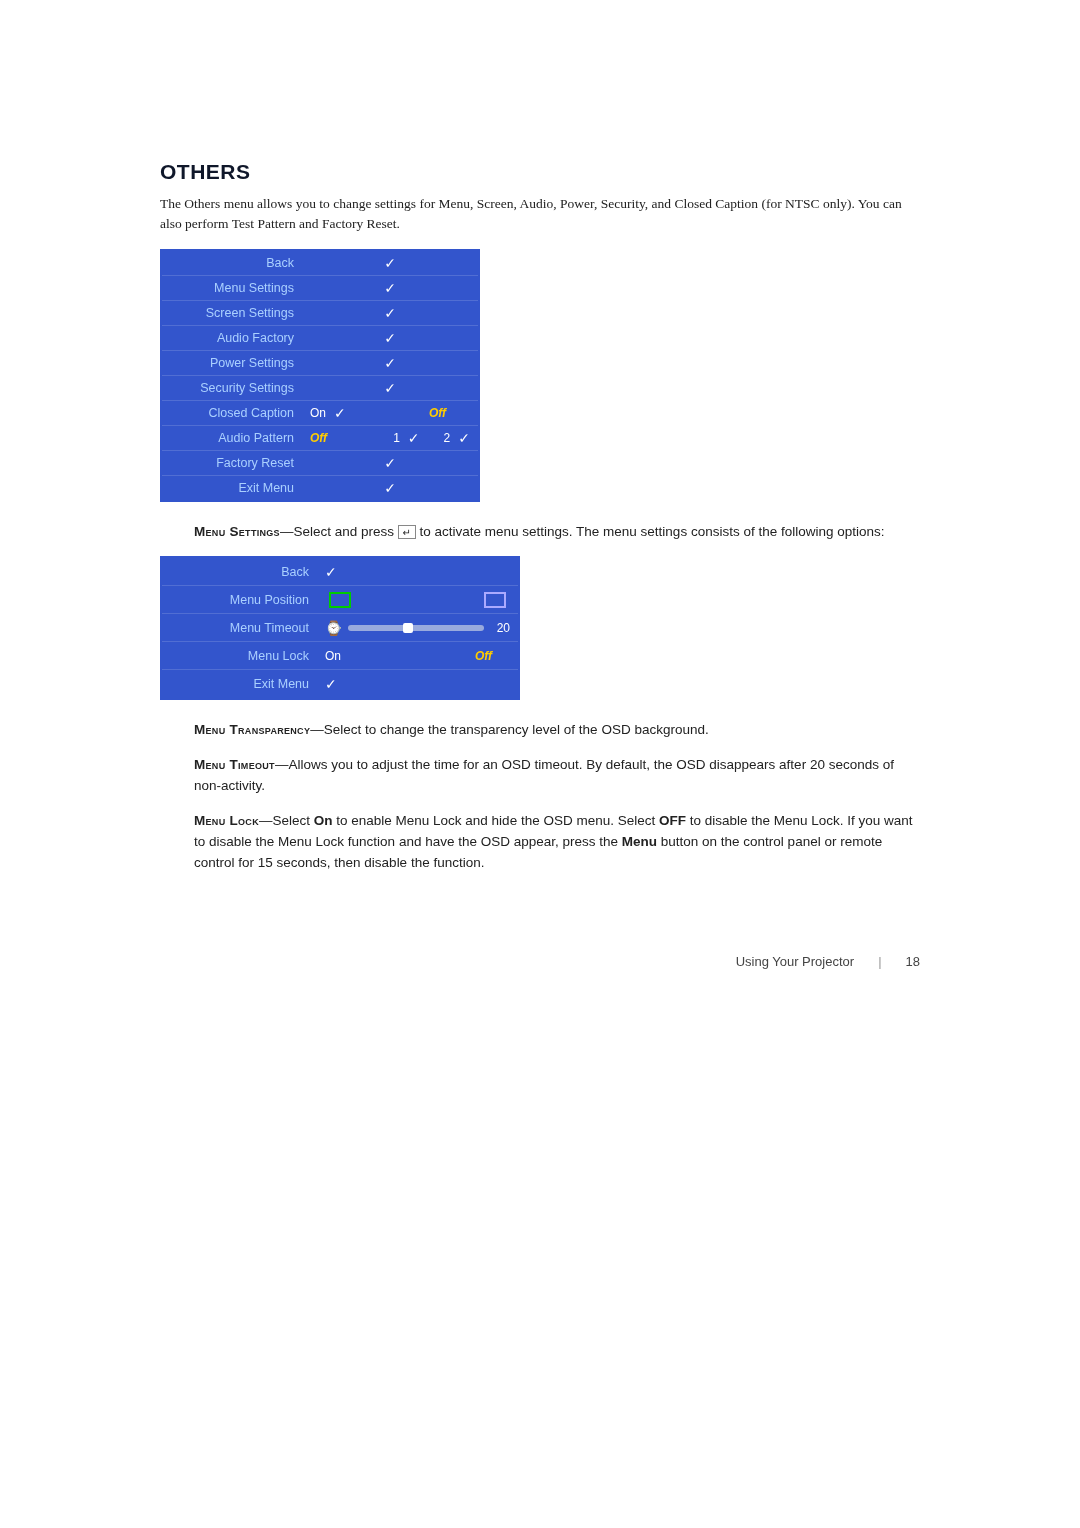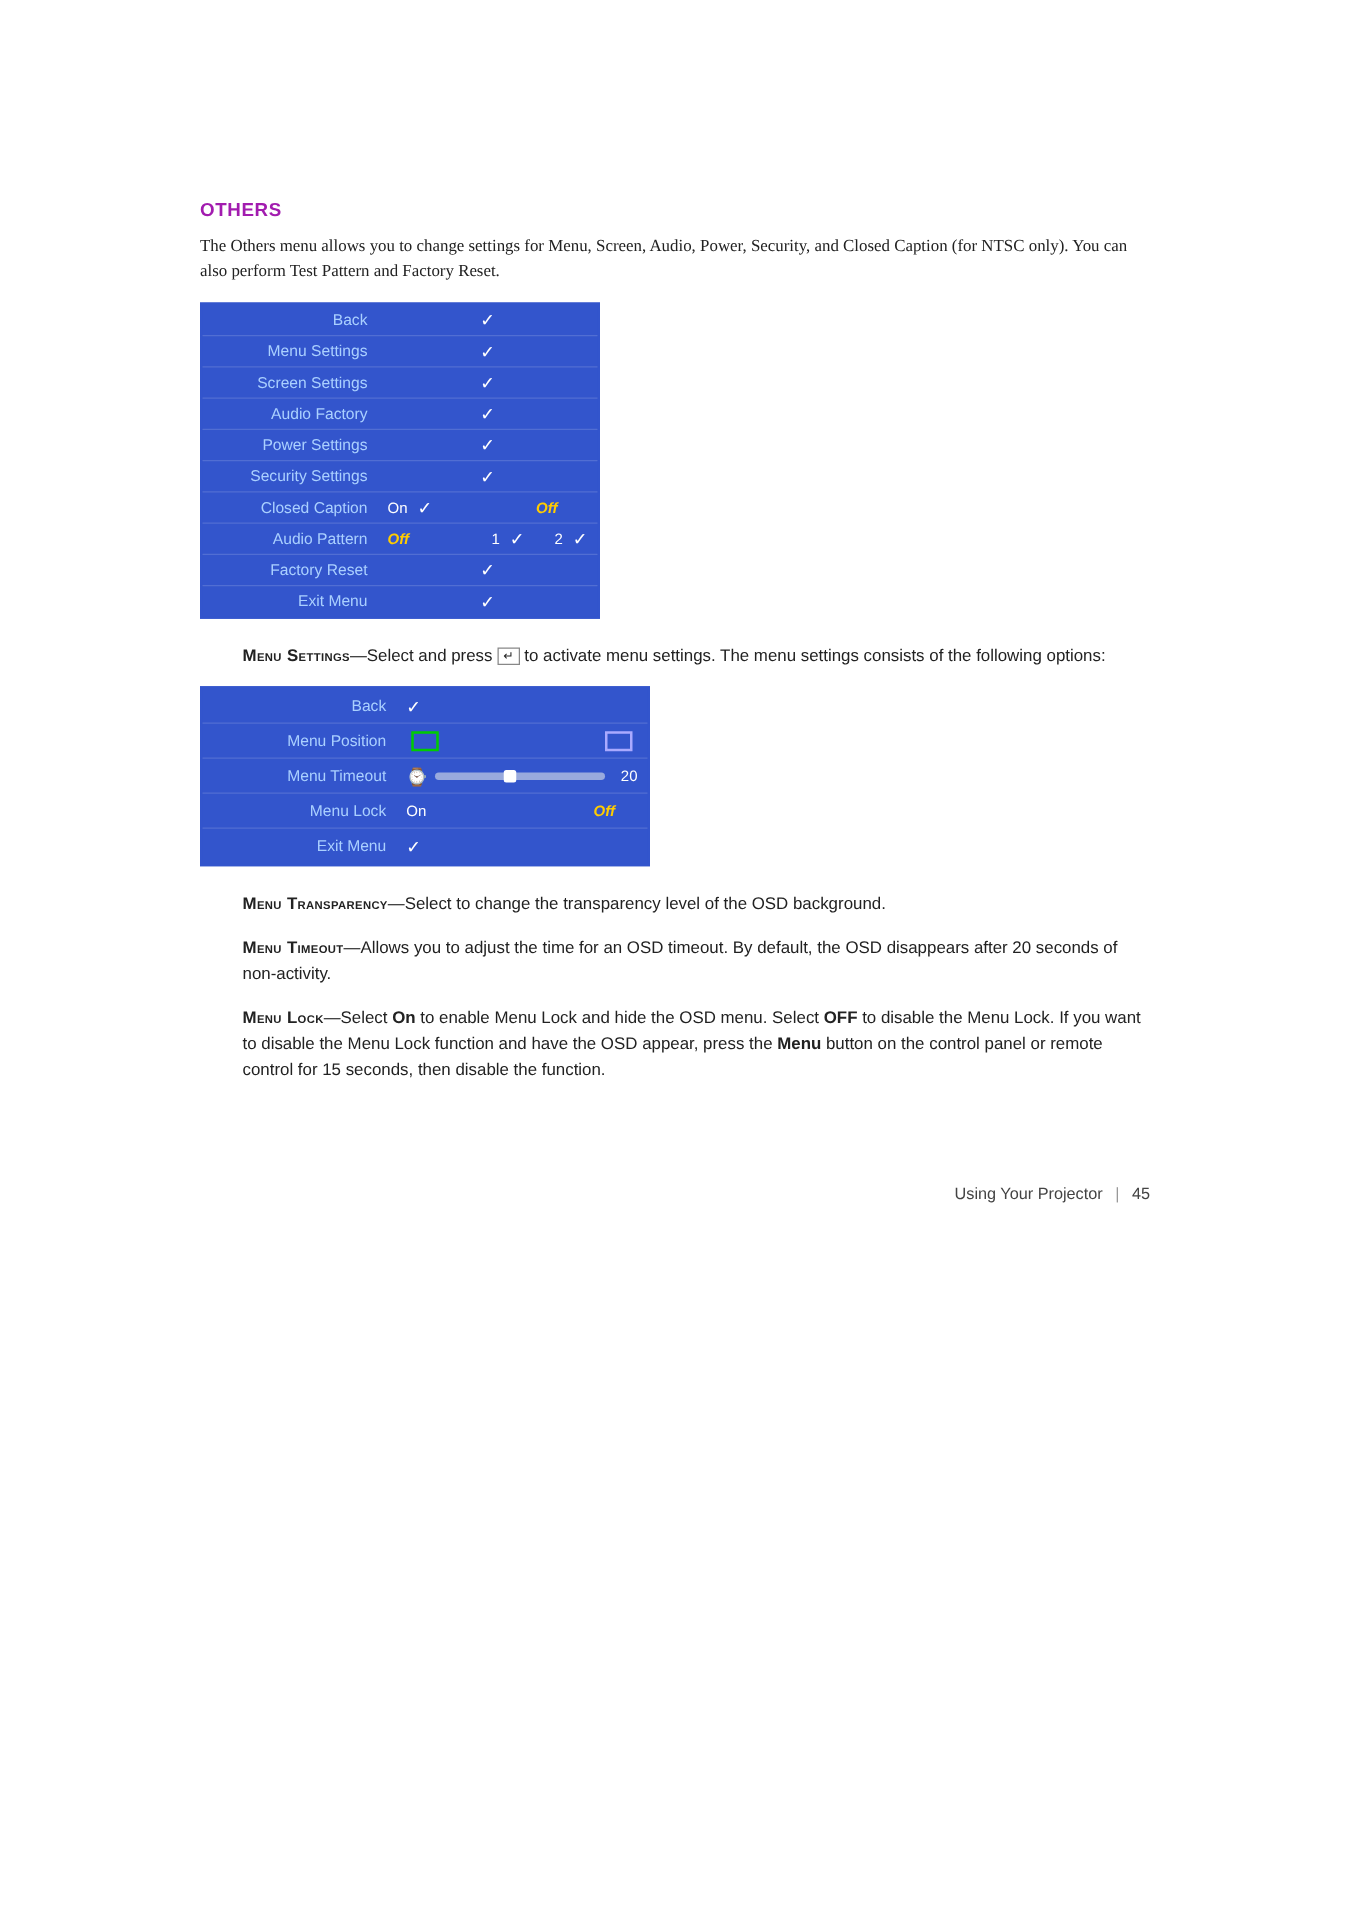--- a/index.html
+++ b/index.html
@@ -12,26 +12,26 @@
       min-height: 1528px;
       padding: 40px 60px;
     }
 
     .page-content {
       max-width: 760px;
       margin: 120px auto 0 auto;
     }
 
     .section-title {
-      font-size: 15px;
+      font-size: 21px;
       font-weight: bold;
       text-transform: uppercase;
       letter-spacing: 0.5px;
       margin-bottom: 10px;
-      color: #a21caf;
+      color: #0f172a;
     }
 
     .intro-text {
       font-size: 13.5px;
       line-height: 1.5;
       margin-bottom: 14px;
       color: #222;
       font-family: Liberation Serif, serif;
     }
 
@@ -190,21 +190,21 @@
       text-transform: capitalize;
       letter-spacing: 0.3px;
     }
 
     .page-footer {
       margin-top: 80px;
       display: flex;
       justify-content: flex-end;
       font-size: 13px;
       color: #444;
-      gap: 10px;
+      gap: 24px;
     }
 
     .page-footer .divider {
       color: #999;
     }
   </style>
 </head>
 <body>
 
 <div class="page-content">
@@ -356,16 +356,16 @@
     <span class="desc-title"><strong>M<span style="font-variant:small-caps">enu</span> T<span style="font-variant:small-caps">imeout</span></strong></span><span>—Allows you to adjust the time for an OSD timeout. By default, the OSD disappears after 20 seconds of non-activity.</span>
   </div>
 
   <div class="desc-section">
     <span class="desc-title"><strong>M<span style="font-variant:small-caps">enu</span> L<span style="font-variant:small-caps">ock</span></strong></span><span>—Select <strong>On</strong> to enable Menu Lock and hide the OSD menu. Select <strong>OFF</strong> to disable the Menu Lock. If you want to disable the Menu Lock function and have the OSD appear, press the <strong>Menu</strong> button on the control panel or remote control for 15 seconds, then disable the function.</span>
   </div>
 
   <div class="page-footer">
     <span>Using Your Projector</span>
     <span class="divider">|</span>
-    <span>45</span>
+    <span>18</span>
   </div>
 
 </div>
 
 </body></html>

